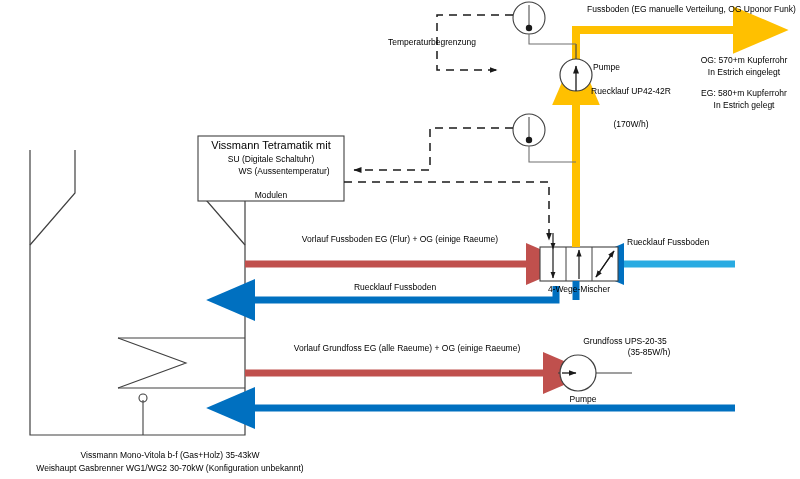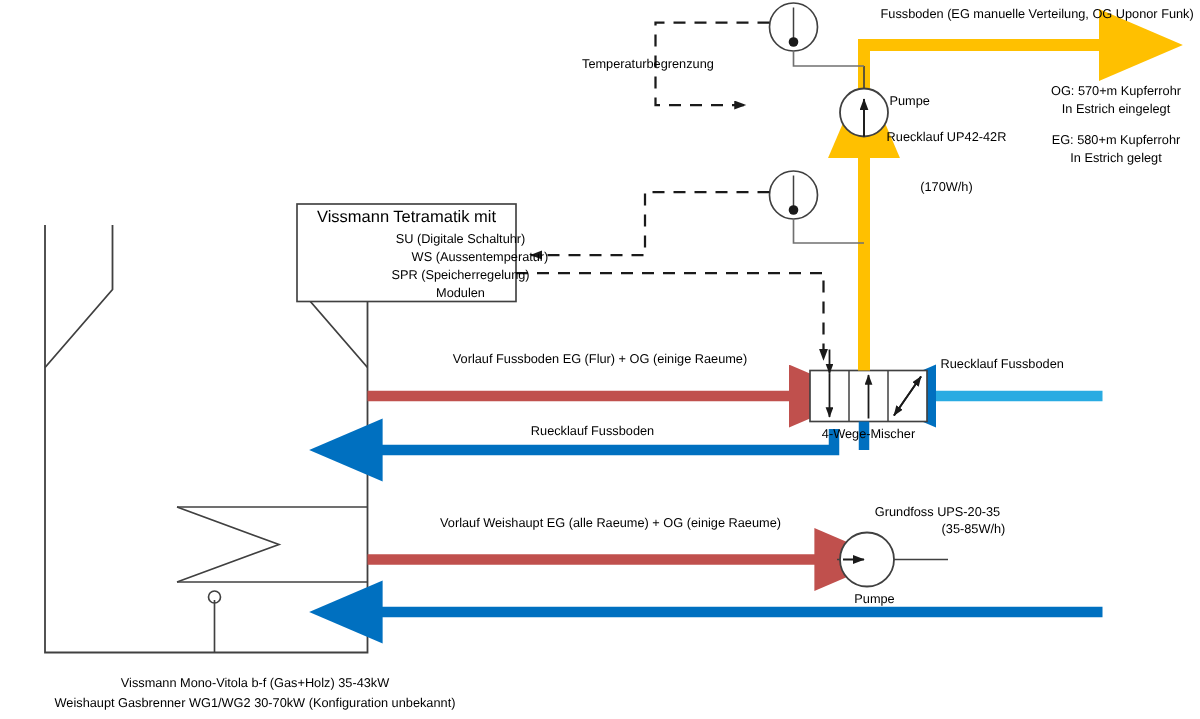--- a/index.html
+++ b/index.html
@@ -2,21 +2,21 @@
 <html><head>
 <meta charset="utf-8">
 <style>
   html,body{margin:0;padding:0;background:#ffffff;}
   body{width:800px;height:479px;overflow:hidden;font-family:"Liberation Sans",sans-serif;}
   #stage{position:relative;width:800px;height:479px;background:#fff;}
   svg#diagram{position:absolute;left:0;top:0;width:800px;height:479px;}
   .lbl{position:absolute;font-family:"Liberation Sans",sans-serif;color:#000;white-space:pre;line-height:1.25;}
   .lbl-sm{font-size:8.5px;}
   .lbl-box-title{font-size:11px;}
-  .lbl-box-line{font-size:8.5px;margin-left:36px;}
+  .lbl-box-line{font-size:8.5px;}
   .center{text-align:center;}
 </style>
 </head>
 <body>
 
 <div id="stage">
 
   <svg id="diagram" viewBox="0 0 800 479">
     <defs>
       <marker id="ar-red" markerWidth="7" markerHeight="7" refX="0.3" refY="3" orient="auto" markerUnits="strokeWidth">
@@ -142,21 +142,20 @@
 
     <g>
       <line x1="735" y1="408" x2="253" y2="408" stroke="#0070C0" stroke-width="7" marker-end="url(#ar-blue)"></line>
     </g>
 
   </svg>
 
   <div class="lbl lbl-box-title center" style="left:198px; top:139px; width:146px;">Vissmann Tetramatik mit</div>
   <div class="lbl lbl-box-line center" style="left:198px; top:154px; width:146px;">SU (Digitale Schaltuhr)</div>
   <div class="lbl lbl-box-line center" style="left:198px; top:166px; width:172px;">WS (Aussentemperatur)</div>
-  <div class="lbl lbl-box-line center" style="left:198px; top:178px; width:146px;">SPR (Speicherregelung)</div>
   <div class="lbl lbl-box-line center" style="left:198px; top:190px; width:146px;">Modulen</div>
 
   <div class="lbl lbl-sm" style="left:571px; top:4px;margin-left:16px;">Fussboden (EG manuelle Verteilung, OG Uponor Funk)</div>
 
   <div class="lbl lbl-sm" style="left:388px; top:37px;">Temperaturbegrenzung</div>
 
   <div class="lbl lbl-sm" style="left:593px; top:62px;">Pumpe</div>
 
   <div class="lbl lbl-sm center" style="left:583px; top:86px; width:96px;">Ruecklauf UP42-42R</div>
   <div class="lbl lbl-sm center" style="left:583px; top:97px; width:96px;margin-top:22px;">(170W/h)</div>
@@ -167,21 +166,21 @@
   <div class="lbl lbl-sm center" style="left:690px; top:100px; width:108px;">In Estrich gelegt</div>
 
   <div class="lbl lbl-sm center" style="left:260px; top:234px; width:280px;">Vorlauf Fussboden EG (Flur) + OG (einige Raeume)</div>
 
   <div class="lbl lbl-sm center" style="left:295px; top:282px; width:200px;">Ruecklauf Fussboden</div>
 
   <div class="lbl lbl-sm" style="left:627px; top:237px;">Ruecklauf Fussboden</div>
 
   <div class="lbl lbl-sm center" style="left:534px; top:284px; width:90px;">4-Wege-Mischer</div>
 
-  <div class="lbl lbl-sm center" style="left:262px; top:343px; width:290px;">Vorlauf Weishaupt EG (alle Raeume) + OG (einige Raeume)</div>
+  <div class="lbl lbl-sm center" style="left:262px; top:343px; width:290px;">Vorlauf Grundfoss EG (alle Raeume) + OG (einige Raeume)</div>
 
 
   <div class="lbl lbl-sm center" style="left:560px; top:336px; width:130px;">Grundfoss UPS-20-35</div>
   <div class="lbl lbl-sm center" style="left:584px; top:347px; width:130px;">(35-85W/h)</div>
 
   <div class="lbl lbl-sm center" style="left:553px; top:394px; width:60px;">Pumpe</div>
 
   <div class="lbl lbl-sm center" style="left:0px; top:450px; width:340px;">Vissmann Mono-Vitola b-f (Gas+Holz) 35-43kW</div>
   <div class="lbl lbl-sm center" style="left:0px; top:463px; width:340px;">Weishaupt Gasbrenner WG1/WG2 30-70kW (Konfiguration unbekannt)</div>
 

